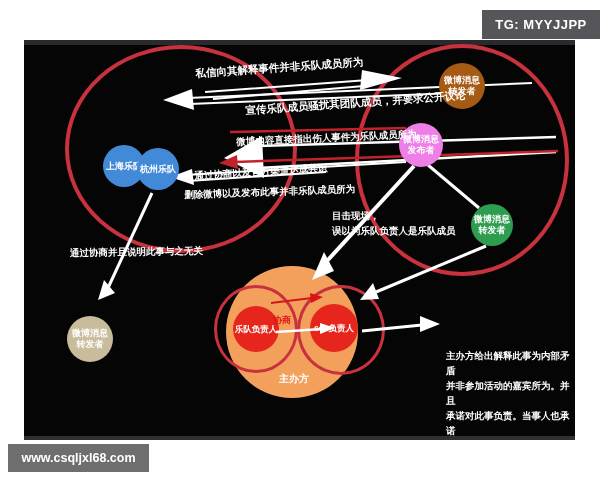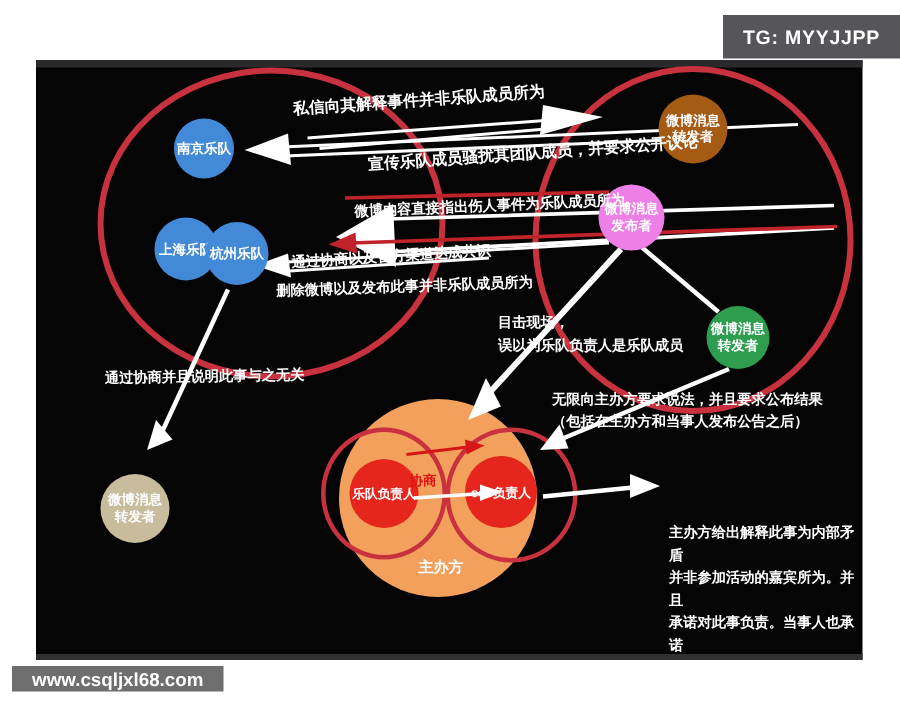--- a/index.html
+++ b/index.html
@@ -1,21 +1,21 @@
 <!DOCTYPE html>
 <html style="--band_blue: #4289d8; --forwarder_brown: #a55b14; --publisher_pink: #ee7fe6; --forwarder_green: #2e9d4f; --forwarder_tan: #c9bc9c; --organizer_orange: #f2a05c; --manager_red: #e6261c; --outline_red: #c8323e; --arrow_red: #c1232b;"><head>
 <meta charset="utf-8">
 <style>
   html,body{margin:0;padding:0;background:#fff;}
   .page{position:relative;width:600px;height:480px;background:#fff;overflow:hidden;
         font-family:"Liberation Sans",sans-serif;}
   .badge-tg{position:absolute;right:0;top:10px;width:118px;height:29px;background:#55555a;
         color:#fff;font-weight:bold;font-size:13px;display:flex;align-items:center;
         justify-content:center;letter-spacing:.5px;margin-left:33px;}
-  .badge-site{position:absolute;left:8px;top:444px;width:141px;height:17px;background:#6e6e6e;
+  .badge-site{position:absolute;left:8px;top:444px;width:141px;height:28px;background:#6e6e6e;
         color:#fff;font-weight:bold;font-size:12.5px;display:flex;align-items:center;justify-content:center;}
   .canvas{position:absolute;left:24px;top:40px;width:551px;height:400px;background:#050505;}
   .canvas::before{content:"";position:absolute;left:0;top:0;right:0;height:5px;background:#2a2a2c;}
   .canvas::after{content:"";position:absolute;left:0;bottom:0;right:0;height:4px;background:#303032;}
   .bigring{position:absolute;border:4px solid var(--outline_red);border-radius:50%;}
   .ring-bands{left:41px;top:5px;width:224px;height:200px;}
   .ring-weibo{left:331px;top:4px;width:206px;height:224px;}
   .smallring{position:absolute;border:3px solid var(--outline_red);border-radius:50%;}
   .ring-band-mgr{left:190px;top:245px;width:78px;height:82px;}
   .ring-cos-mgr{left:273px;top:245px;width:82px;height:84px;}
@@ -122,23 +122,20 @@
       <g stroke="#d81515" fill="#d81515">
         <line x1="247" y1="263" x2="288" y2="258" stroke-width="2"></line>
         <polygon points="286,253 299,257 287,263" stroke="none"></polygon>
       </g>
       <g stroke="#fff" fill="#fff">
         <line x1="252" y1="292" x2="298" y2="289" stroke-width="2.5"></line>
         <polygon points="296,283 311,288 296,294" stroke="none"></polygon>
       </g>
     </svg>
 
-    <div class="node n-nanjing">
-      <span>南京乐队</span>
-    </div>
     <div class="node n-shanghai">
       <span>上海乐队</span>
     </div>
     <div class="node n-hangzhou">
       <span>杭州乐队</span>
     </div>
     <div class="node n-fwd-top">
       <span>微博消息
 转发者</span>
     </div>
@@ -155,22 +152,20 @@
 转发者</span>
     </div>
 
     <div class="lbl t-private">私信向其解释事件并非乐队成员所为</div>
     <div class="lbl t-publicize">宣传乐队成员骚扰其团队成员，并要求公开议论</div>
     <div class="lbl t-content">微博内容直接指出伤人事件为乐队成员所为</div>
     <div class="lbl t-consensus">通过协商以及官方渠道达成共识</div>
     <div class="lbl t-delete">删除微博以及发布此事并非乐队成员所为</div>
     <div class="lbl t-witness">目击现场，
 误以为乐队负责人是乐队成员</div>
-    <div class="lbl t-demand">无限向主办方要求说法，并且要求公布结果
-（包括在主办方和当事人发布公告之后）</div>
     <div class="lbl t-clarify">通过协商并且说明此事与之无关</div>
     <div class="lbl t-statement">主办方给出解释此事为内部矛盾
 并非参加活动的嘉宾所为。并且
 承诺对此事负责。当事人也承诺
 承担后果。</div>
     <div class="lbl t-negotiate">协商</div>
     <div class="lbl t-organizer">主办方</div>
   </div>
 
   <div class="badge-site">www.csqljxl68.com</div>

